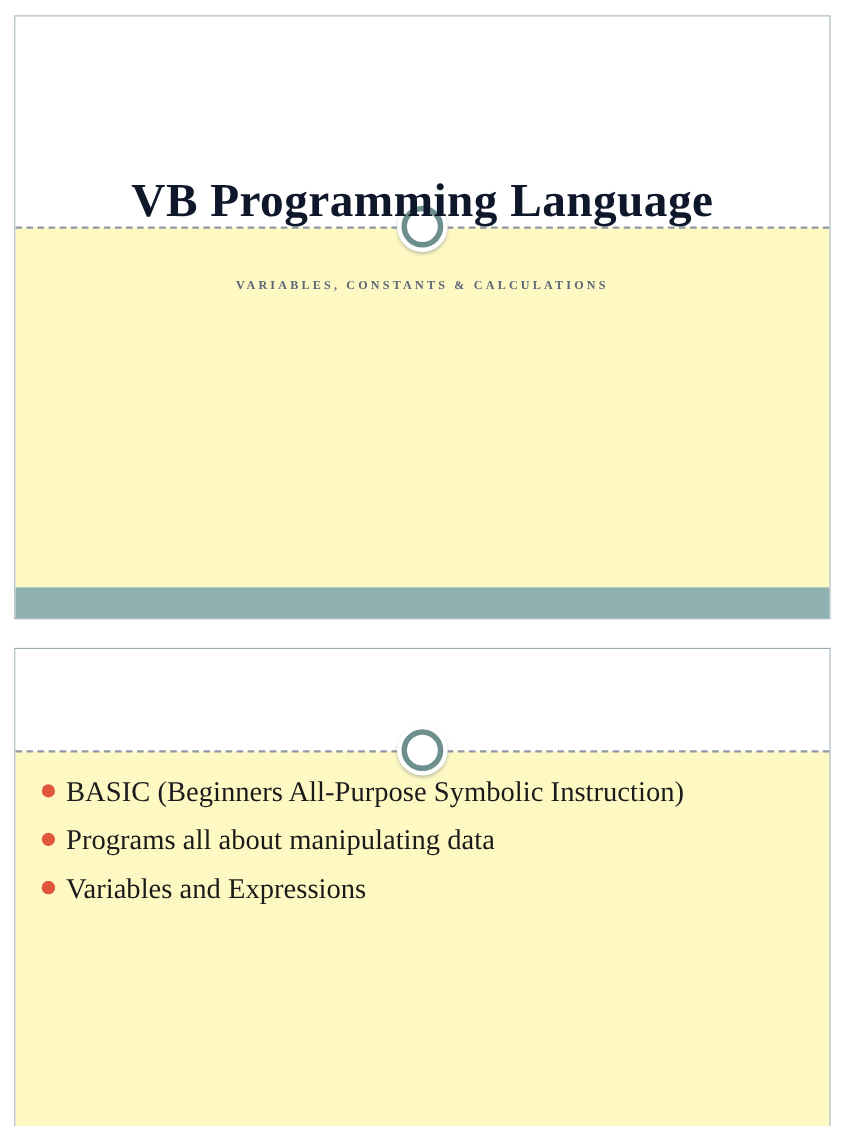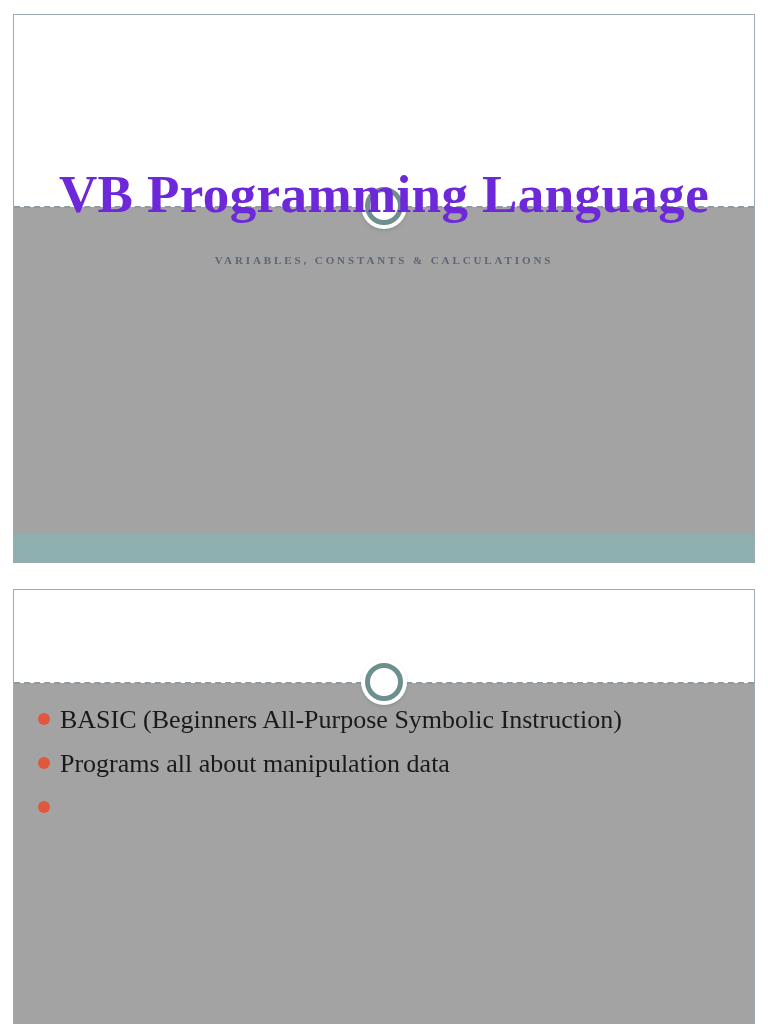--- a/index.html
+++ b/index.html
@@ -42,21 +42,21 @@
     top: 0;
     width: 100%;
     background: #ffffff;
   }
 
   
   .slide-body {
     position: absolute;
     left: 0;
     width: 100%;
-    background: #a3a3a3;
+    background: #fef9c3;
   }
 
   
   .divider {
     position: absolute;
     left: 0;
     width: 100%;
     height: 0;
     border-top: 2px dashed #8e9aa3;
   }
@@ -90,23 +90,23 @@
   #slide-1 .divider    { top: 191px; }
   #slide-1 .medallion  { top: 168px; }
   #slide-1 .slide-body { top: 192px; height: 329px; }
 
   .deck-title {
     position: absolute;
     left: 0;
     top: 116px;
     width: 100%;
     text-align: center;
-    font-size: 53px;
+    font-size: 43px;
     line-height: 1.05;
-    color: #6d28d9;
+    color: #0f172a;
     letter-spacing: 0.4px;
     white-space: nowrap;
   }
 
   .deck-subtitle {
     position: absolute;
     left: 0;
     top: 239px;
     width: 100%;
     text-align: center;
@@ -201,24 +201,28 @@
     </div>
 
     <div class="slide-body">
       <ul class="bullet-list">
         <li class="bullet-item">
           <span class="bullet-dot"></span>
           <span>BASIC (Beginners All-Purpose Symbolic Instruction)</span>
         </li>
         <li class="bullet-item">
           <span class="bullet-dot"></span>
-          <span>Programs all about manipulation data</span>
-        </li>
-        <li class="bullet-item">
-          <span class="bullet-dot"></span>
+          <span>Programs all about manipulating data</span>
+        </li>
+        <li class="bullet-item">
+          <span class="bullet-dot"></span>
+        </li>
+        <li class="bullet-item">
+          <span class="bullet-dot"></span>
+          <span>Variables and Expressions</span>
         </li>
       </ul>
     </div>
 
     <div class="divider"></div>
 
     <div class="medallion"></div>
 
   </section>
 

